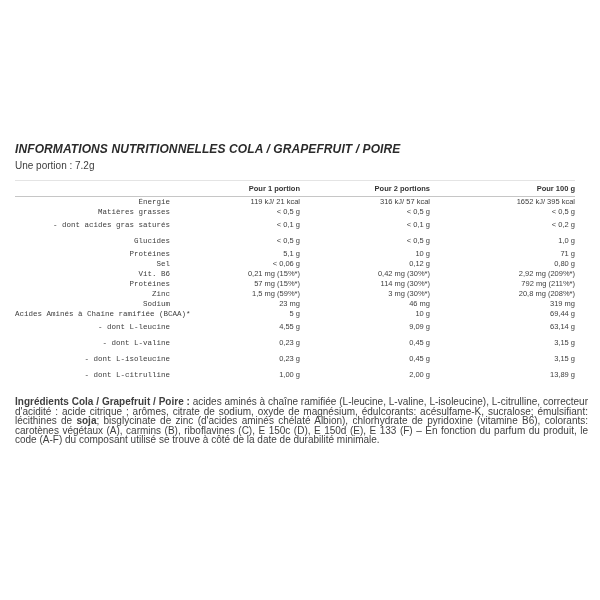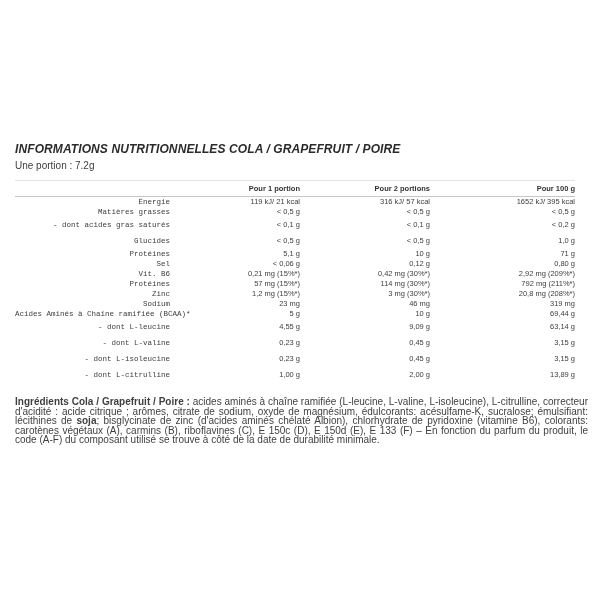--- a/index.html
+++ b/index.html
@@ -130,21 +130,21 @@
           <td class="val">2,92 mg (209%*)</td>
         </tr>
         <tr>
           <td class="lbl">Protéines</td>
           <td class="val">57 mg (15%*)</td>
           <td class="val">114 mg (30%*)</td>
           <td class="val">792 mg (211%*)</td>
         </tr>
         <tr>
           <td class="lbl">Zinc</td>
-          <td class="val">1,2 mg (15%*)</td>
+          <td class="val">1,5 mg (59%*)</td>
           <td class="val">3 mg (30%*)</td>
           <td class="val">20,8 mg (208%*)</td>
         </tr>
         <tr>
           <td class="lbl">Sodium</td>
           <td class="val">23 mg</td>
           <td class="val">46 mg</td>
           <td class="val">319 mg</td>
         </tr>
         <tr>

